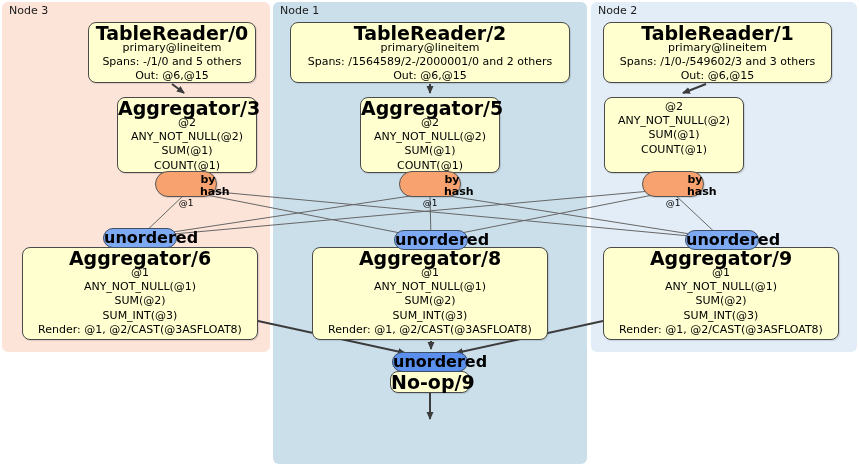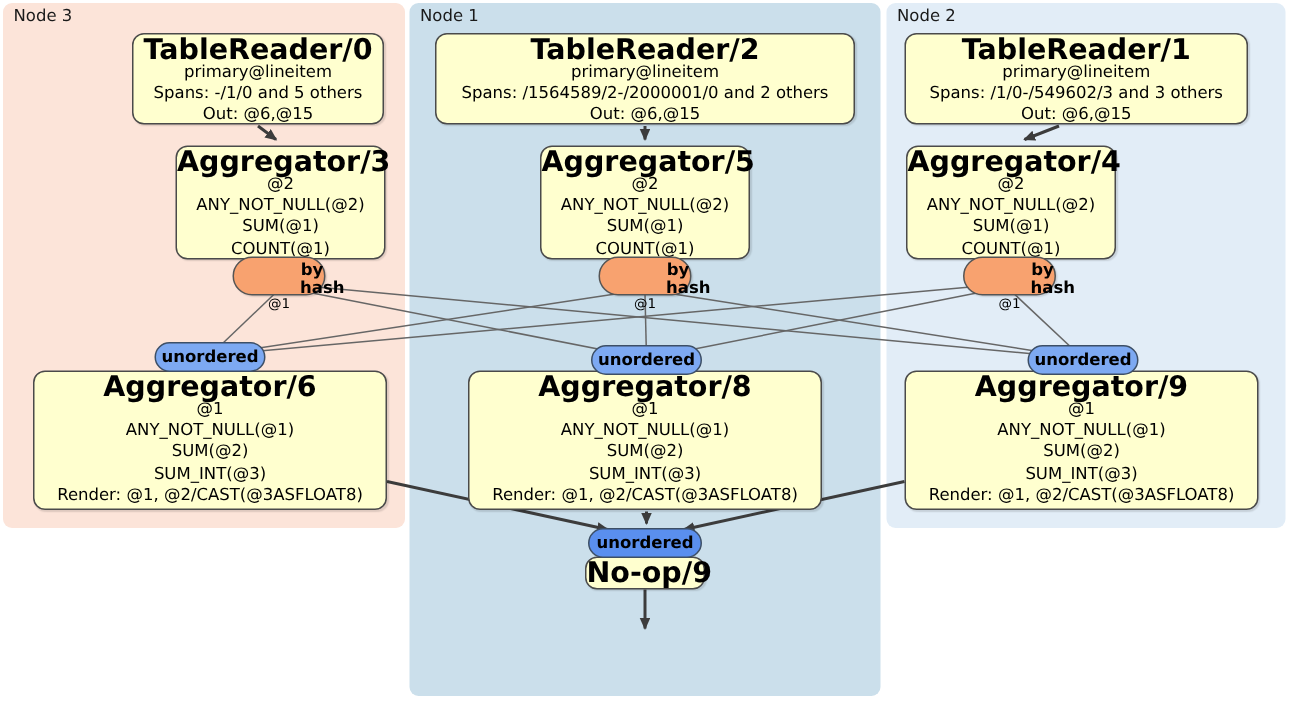--- a/index.html
+++ b/index.html
@@ -24,21 +24,21 @@
   .router {
     position:absolute; z-index:3; box-sizing:border-box;
     background:#f8a26f; border:1px solid #555; border-radius:13px;
     text-align:center; box-shadow:1px 1px 1px rgba(0,0,0,0.12);
   }
   .router-label { font-weight:bold; font-size:11px; line-height:12px; margin-top:2px;margin-left:44px; }
   .router-stream { font-size:9px; line-height:10px; }
   .sync {
     position:absolute; z-index:3; box-sizing:border-box;
     background:#7da9f2; border:1px solid #3d4f66; border-radius:10px;
-    text-align:center; font-weight:bold; font-size:11px; line-height:18px;
+    font-weight:bold; font-size:16px; line-height:18px;
   }
   .sync.final { background:#5a8fee; }
 </style>
 </head>
 <body>
 
 <div class="canvas">
 
   <div class="region" style="left:2px;top:2px;width:268px;height:350px;background:#fce4d9"></div>
   <div class="region" style="left:273px;top:2px;width:314px;height:462px;background:#cbdfeb"></div>
@@ -103,21 +103,20 @@
     <div class="pline">COUNT(@1)</div>
   </div>
   <div class="pbox" style="left:360px;top:97px;width:140px;height:76px">
     <div class="ptitle">Aggregator/5</div>
     <div class="pline">@2</div>
     <div class="pline">ANY_NOT_NULL(@2)</div>
     <div class="pline">SUM(@1)</div>
     <div class="pline">COUNT(@1)</div>
   </div>
   <div class="pbox" style="left:604px;top:97px;width:140px;height:76px">
-    <div class="ptitle">Aggregator/4</div>
     <div class="pline">@2</div>
     <div class="pline">ANY_NOT_NULL(@2)</div>
     <div class="pline">SUM(@1)</div>
     <div class="pline">COUNT(@1)</div>
   </div>
 
   <div class="router" style="left:155px;top:171px;width:62px;height:26px">
     <div class="router-label">by hash</div>
     <div class="router-stream">@1</div>
   </div>

